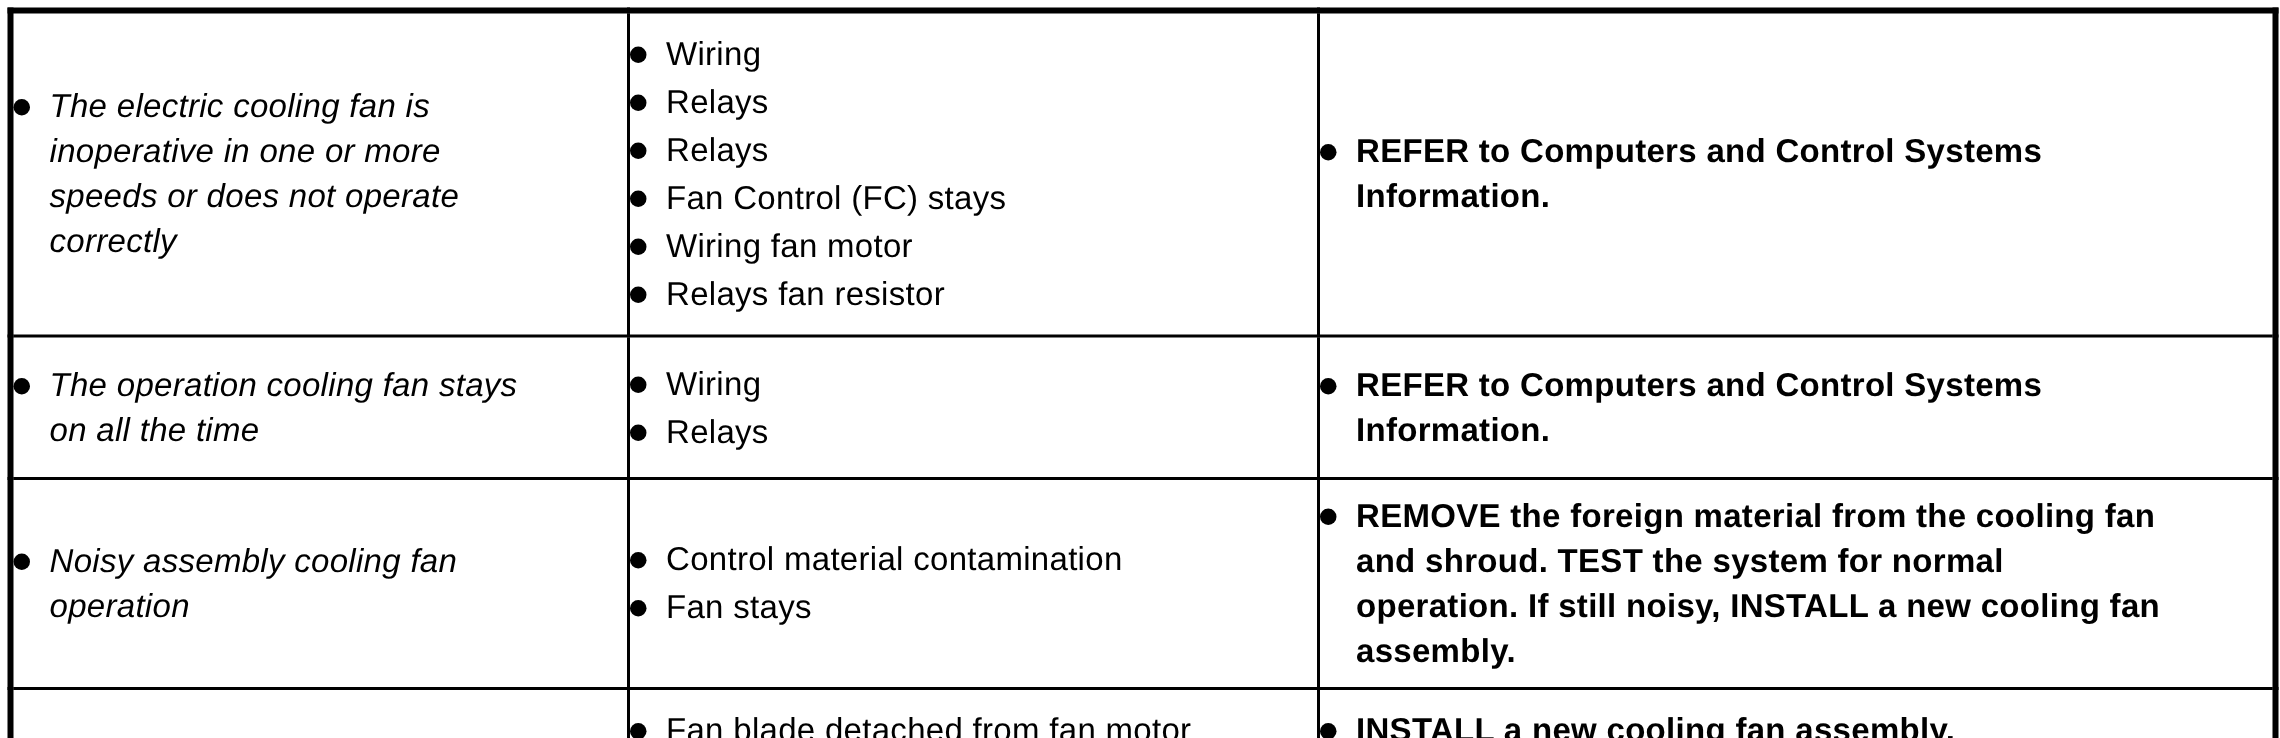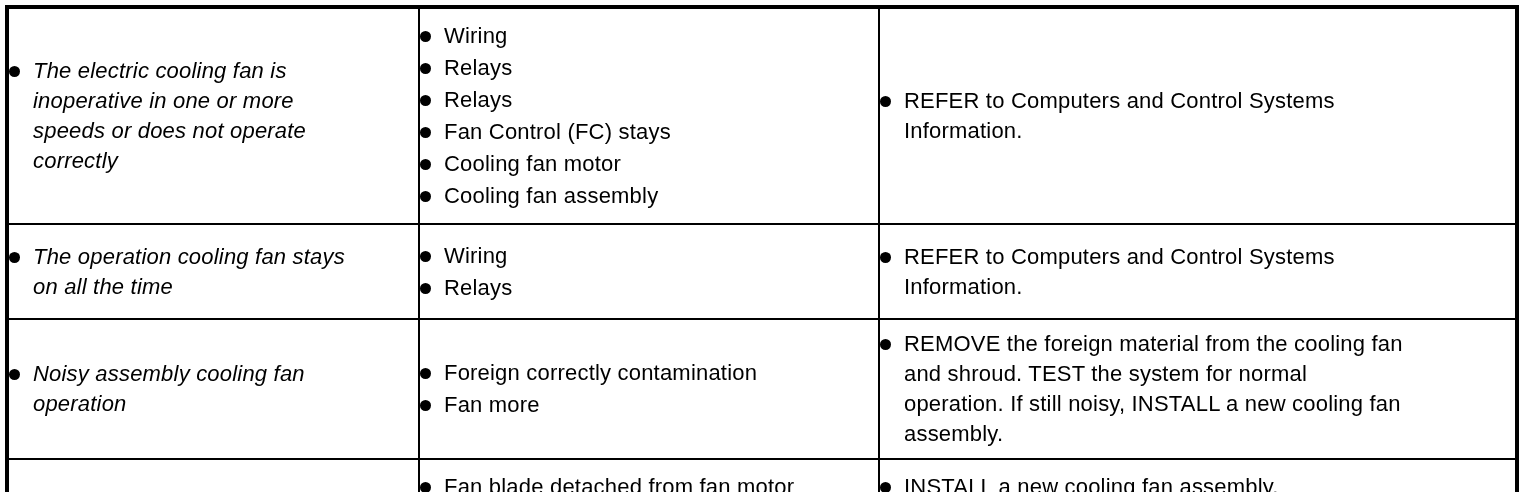--- a/index.html
+++ b/index.html
@@ -24,21 +24,21 @@
     table-layout: fixed;
     border: 4px solid #000000;
   }
   table.dtable td {
     border: 2px solid #000000;
     vertical-align: middle;
     padding: 4px 18px 4px 0;
   }
   td.c1 { padding-left: 24px; font-style: italic; }
   td.c2 { padding-left: 28px; }
-  td.c3 { padding-left: 28px; }
+  td.c3 { padding-left: 28px; font-weight: bold; }
 
   tr.r1 td { height: 206px; }
   tr.r2 td { height: 85px; }
   tr.r3 td { height: 130px; }
   tr.r4 td { height: 46px; }
 
   ul.blist {
     list-style: none;
     margin: 0;
     padding: 0;
@@ -100,25 +100,25 @@
           <li>
             <span class="bullet"></span>
             <span class="txt">Relays</span>
           </li>
           <li>
             <span class="bullet"></span>
             <span class="txt">Fan Control (FC) stays</span>
           </li>
           <li>
             <span class="bullet"></span>
-            <span class="txt">Cooling fan motor</span>
-          </li>
-          <li>
-            <span class="bullet"></span>
-            <span class="txt">Cooling fan assembly</span>
+            <span class="txt">Wiring fan motor</span>
+          </li>
+          <li>
+            <span class="bullet"></span>
+            <span class="txt">Relays fan resistor</span>
           </li>
         </ul>
       </td>
       <td class="c3">
         <ul class="blist">
           <li>
             <span class="bullet"></span>
             <span class="txt">REFER to Computers and Control Systems
 Information.</span>
           </li>
@@ -166,25 +166,25 @@
             <span class="bullet"></span>
             <span class="txt">Noisy assembly cooling fan
 operation</span>
           </li>
         </ul>
       </td>
       <td class="c2">
         <ul class="blist">
           <li>
             <span class="bullet"></span>
-            <span class="txt">Foreign correctly contamination</span>
-          </li>
-          <li>
-            <span class="bullet"></span>
-            <span class="txt">Fan more</span>
+            <span class="txt">Control material contamination</span>
+          </li>
+          <li>
+            <span class="bullet"></span>
+            <span class="txt">Fan stays</span>
           </li>
         </ul>
       </td>
       <td class="c3">
         <ul class="blist">
           <li>
             <span class="bullet"></span>
             <span class="txt">REMOVE the foreign material from the cooling fan
 and shroud. TEST the system for normal
 operation. If still noisy, INSTALL a new cooling fan

